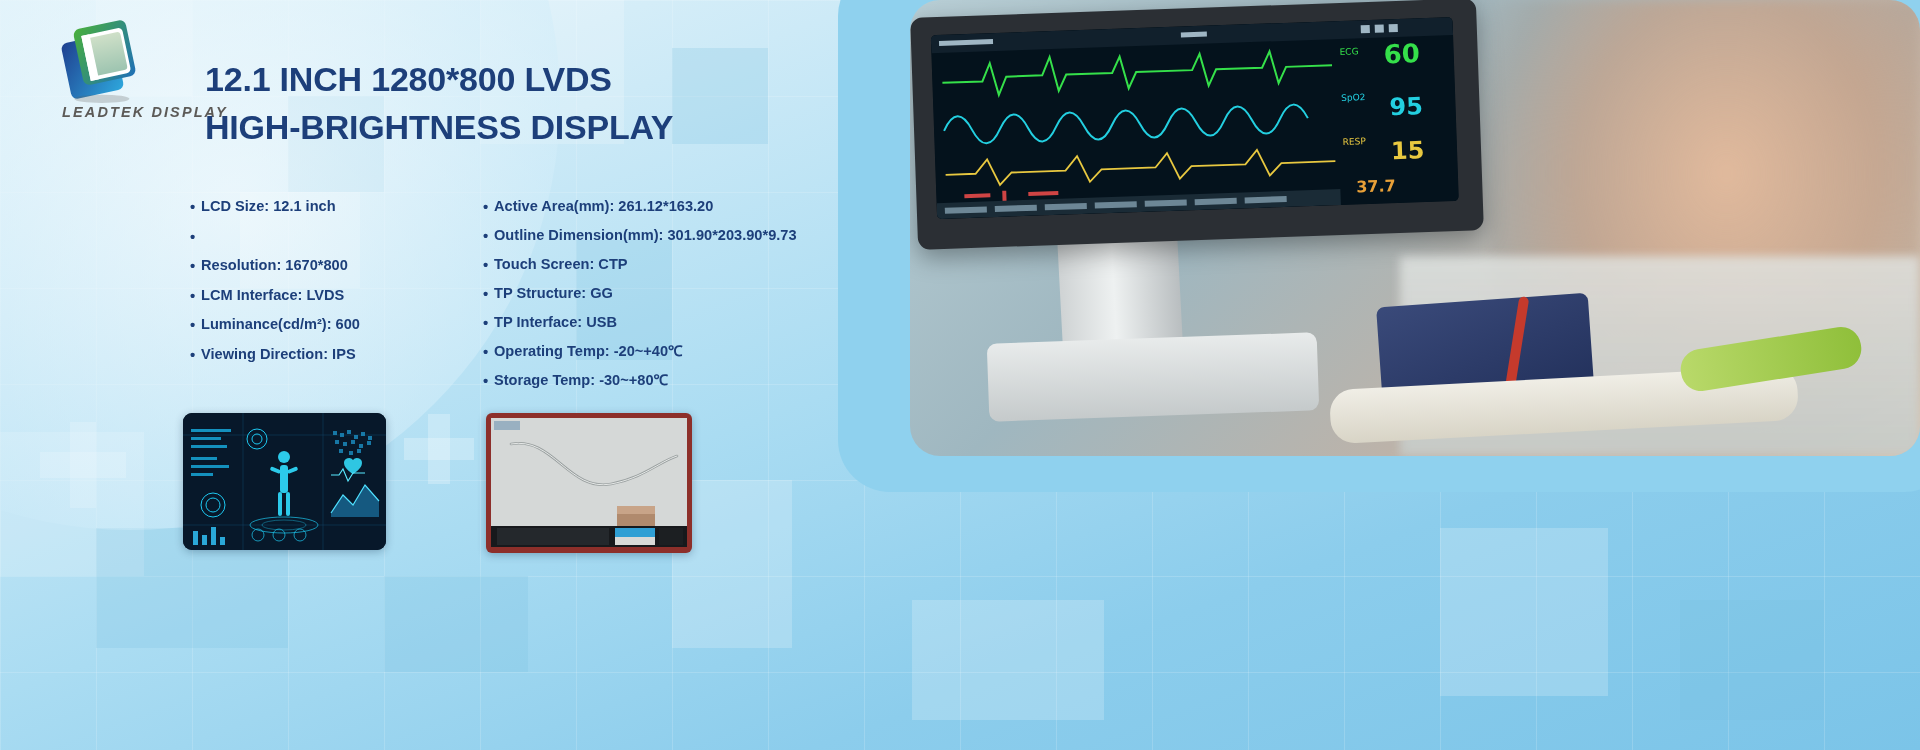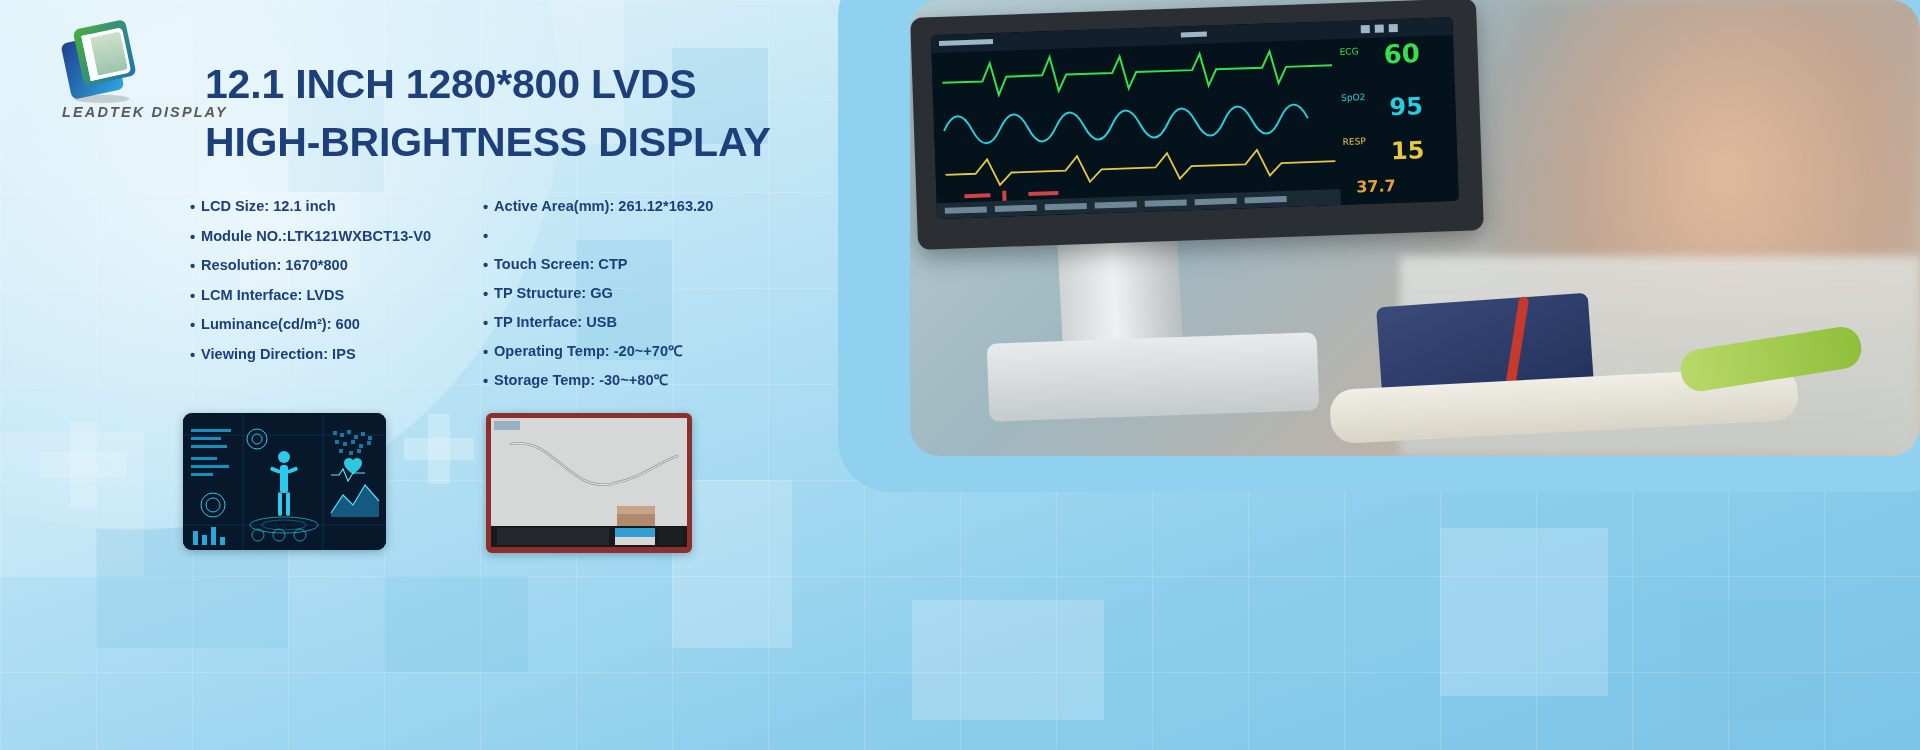--- a/index.html
+++ b/index.html
@@ -68,21 +68,21 @@
     white-space: nowrap;
   }
 
   
   .headline {
     position: absolute; left: 205px; top: 55px;
     width: 760px;
     color: #1d3f7a;
     font-family: "Liberation Sans", sans-serif;
     font-weight: 700;
-    font-size: 41px;
+    font-size: 34px;
     line-height: 1.42;
     letter-spacing: -0.2px;
     text-transform: uppercase;
     white-space: nowrap;
   }
   .headline .l2 { display:block; }
 
   
   .specs { position: absolute; top: 192px; left: 190px; width: 680px; }
   .spec-col { position: absolute; top: 0; }
@@ -305,21 +305,20 @@
 
   <div class="specs">
 
     <div class="spec-col left">
       <div class="spec-item">
         <span class="bullet">•</span>
         <span>LCD Size: 12.1 inch</span>
       </div>
       <div class="spec-item">
         <span class="bullet">•</span>
-        <span>Module NO.:LTK121WXBCT13-V0</span>
       </div>
       <div class="spec-item">
         <span class="bullet">•</span>
         <span>Resolution: 1670*800</span>
       </div>
       <div class="spec-item">
         <span class="bullet">•</span>
         <span>LCM Interface: LVDS</span>
       </div>
       <div class="spec-item">
@@ -332,36 +331,37 @@
       </div>
     </div>
 
     <div class="spec-col right">
       <div class="spec-item">
         <span class="bullet">•</span>
         <span>Active Area(mm): 261.12*163.20</span>
       </div>
       <div class="spec-item">
         <span class="bullet">•</span>
+        <span>Outline Dimension(mm): 301.90*203.90*9.73</span>
       </div>
       <div class="spec-item">
         <span class="bullet">•</span>
         <span>Touch Screen: CTP</span>
       </div>
       <div class="spec-item">
         <span class="bullet">•</span>
         <span>TP Structure: GG</span>
       </div>
       <div class="spec-item">
         <span class="bullet">•</span>
         <span>TP Interface: USB</span>
       </div>
       <div class="spec-item">
         <span class="bullet">•</span>
-        <span>Operating Temp: -20~+70℃</span>
+        <span>Operating Temp: -20~+40℃</span>
       </div>
       <div class="spec-item">
         <span class="bullet">•</span>
         <span>Storage Temp: -30~+80℃</span>
       </div>
     </div>
 
   </div>
 
   <div class="thumb-hud">

